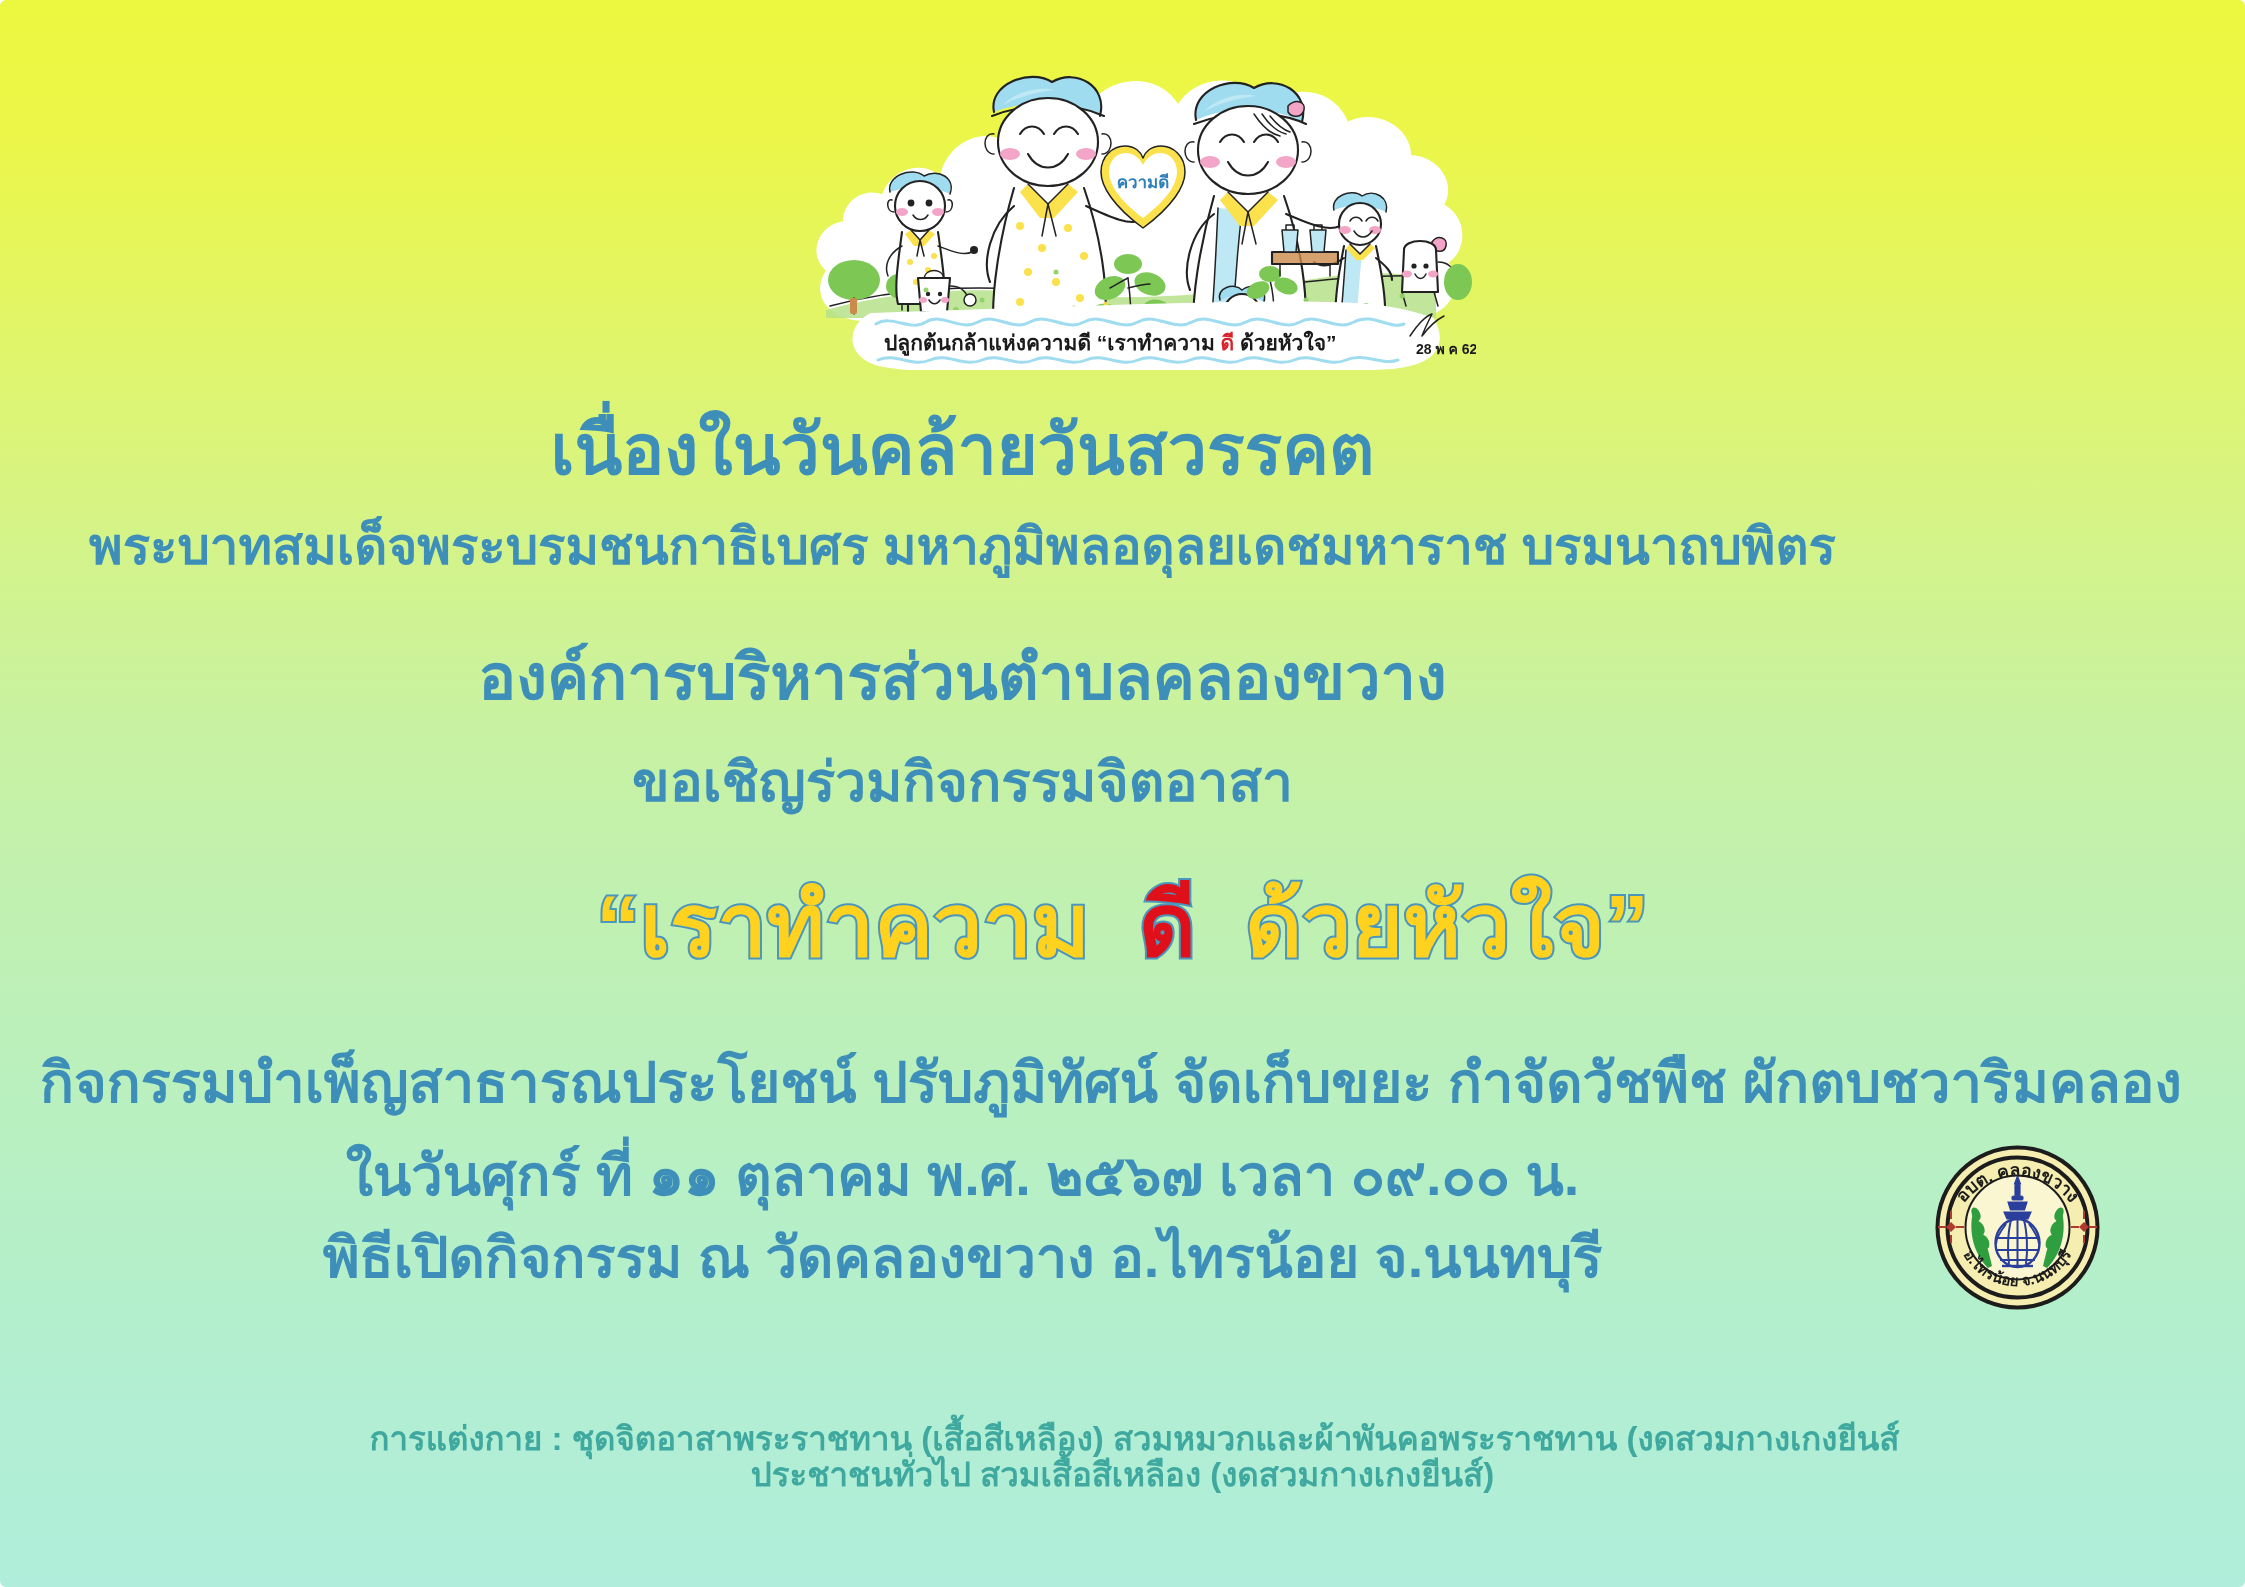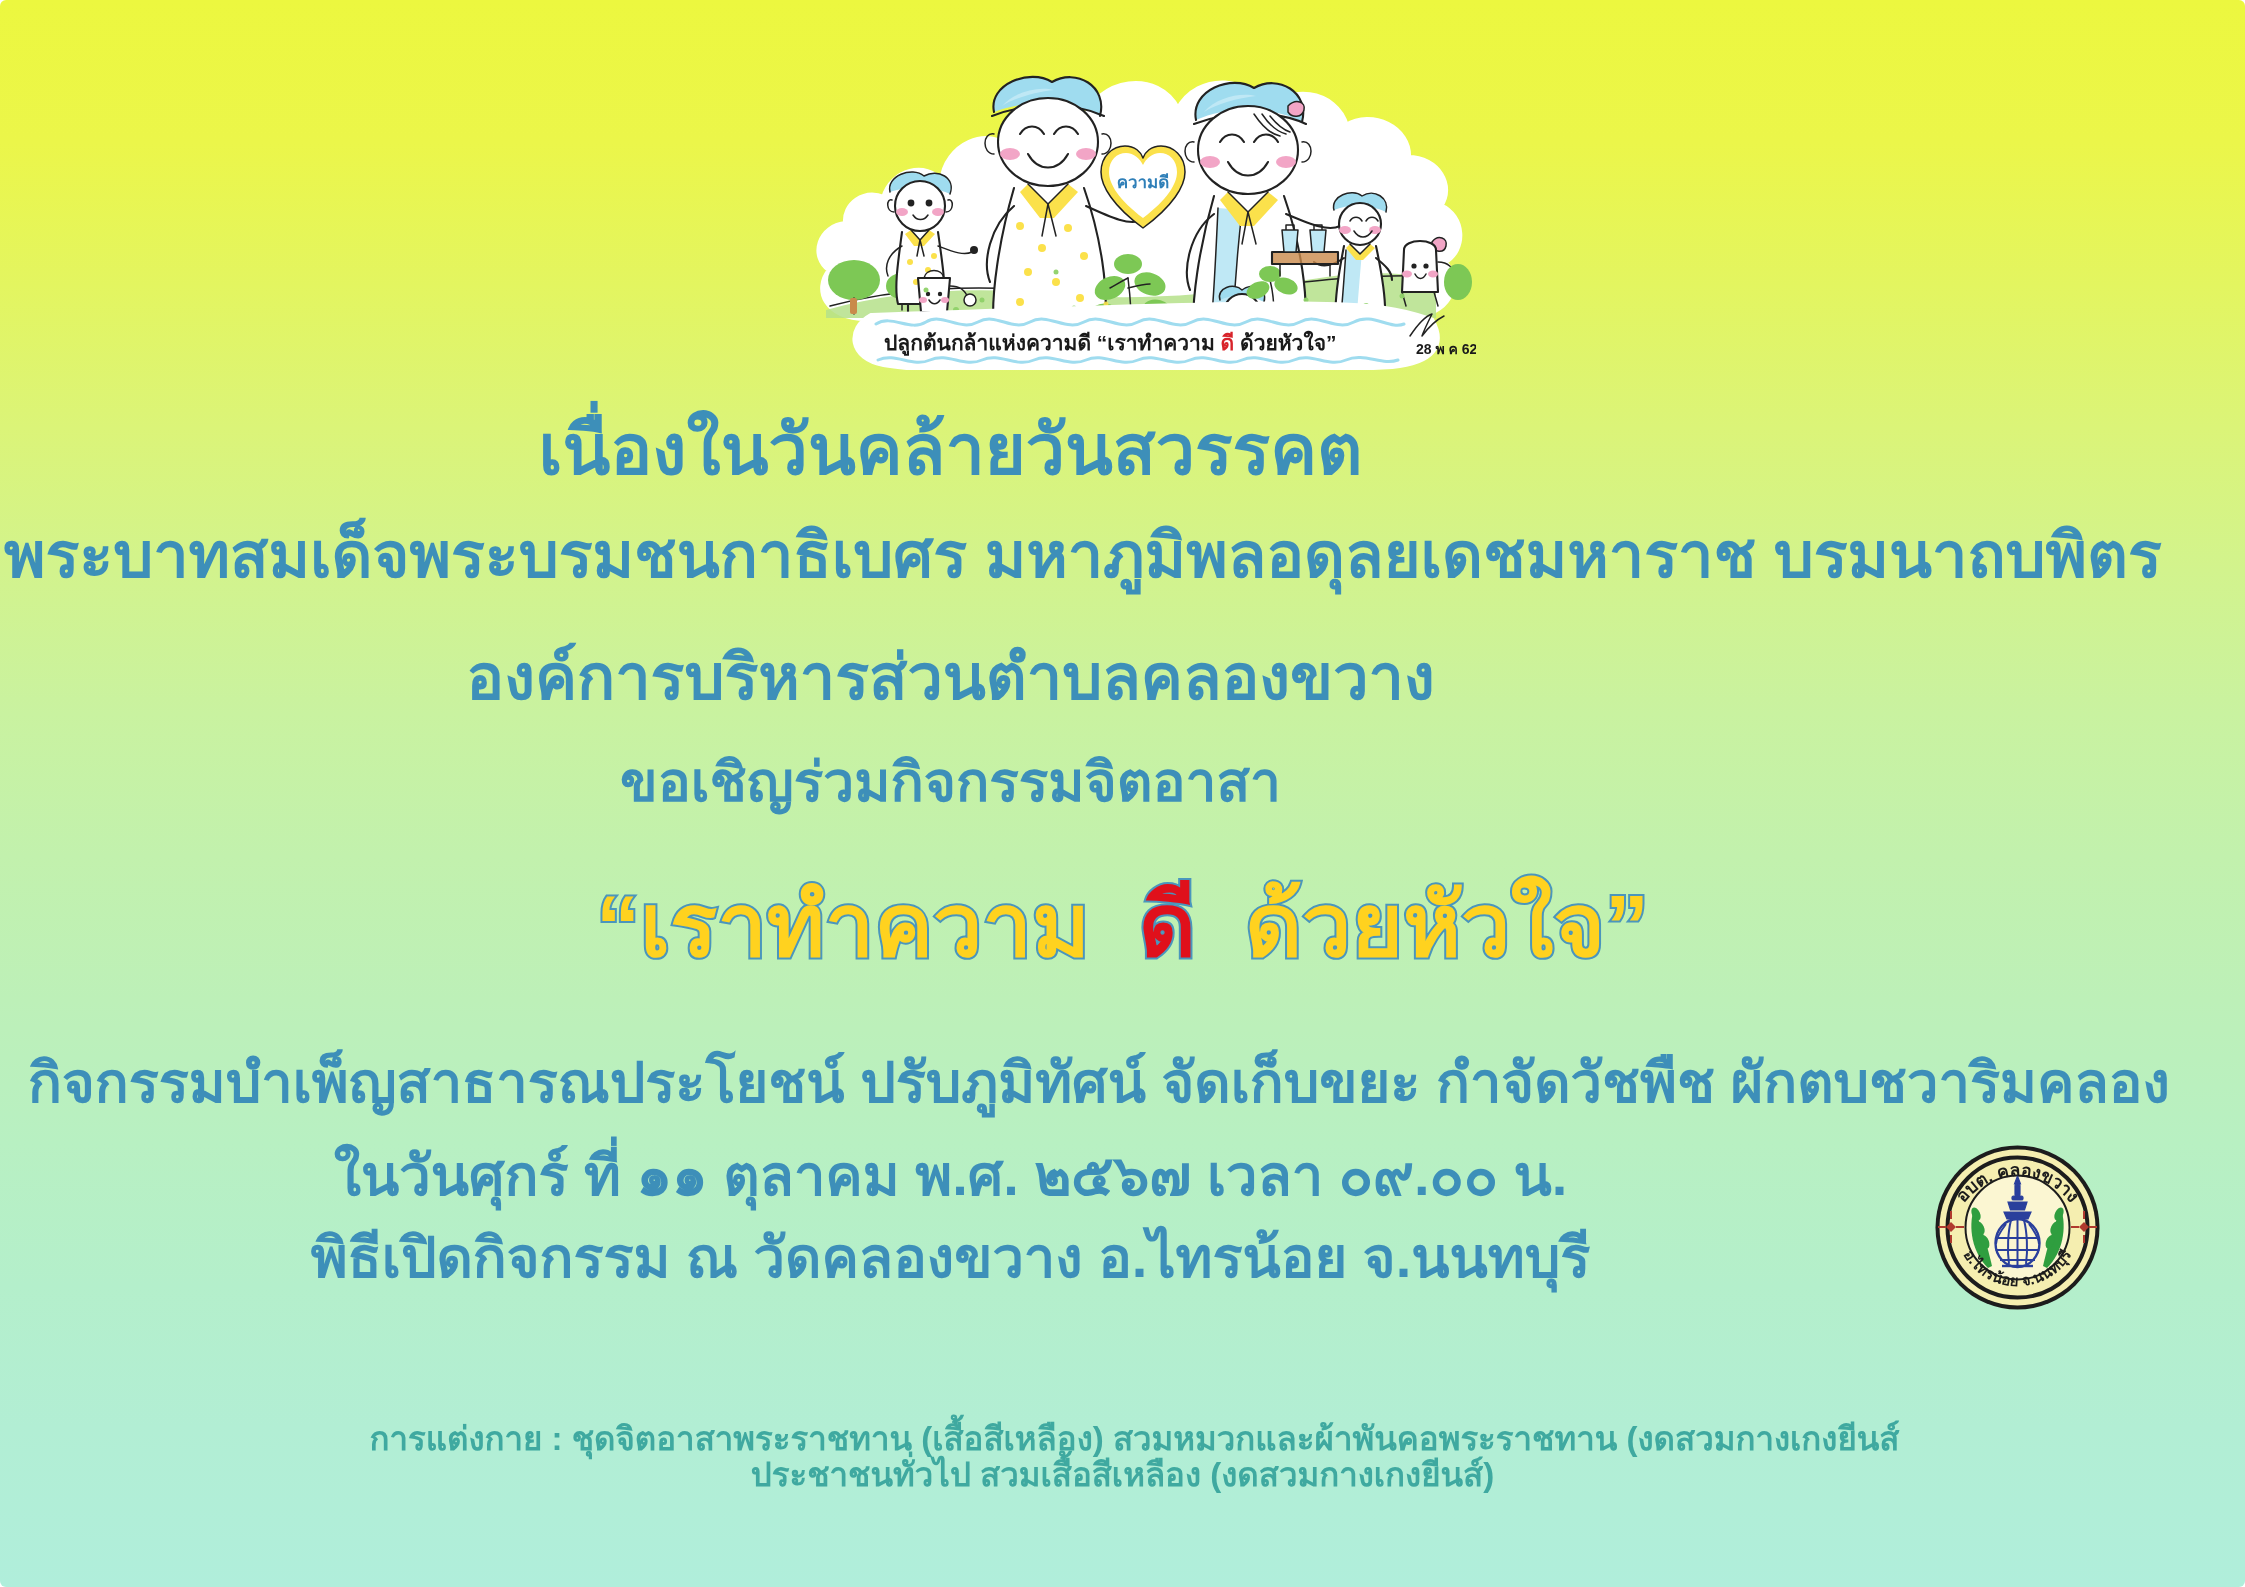--- a/index.html
+++ b/index.html
@@ -28,26 +28,26 @@
   }
 
   
   #illo{
     position:absolute;left:806px;top:18px;width:670px;height:352px;
   }
   #illo svg{display:block;width:100%;height:100%;}
 
   
   .line{
-    position:absolute;left:4px;width:1893px;text-align:center;
+    position:absolute;left:16px;width:1893px;text-align:center;
     color:#3d8fb9;font-weight:bold;white-space:nowrap;
     font-family:"Liberation Sans","DejaVu Sans",sans-serif;
   }
   #h1{top:394px;font-size:70px;letter-spacing:0px;}
-  #h2{top:505px;font-size:63px;}
+  #h2{top:505px;font-size:51px;}
   #h3{top:627px;font-size:63px;}
   #h4{top:738px;font-size:55px;}
 
   
   #slogan{
     position:absolute;left:0;top:855px;width:2245px;text-align:center;
     white-space:nowrap;font-weight:bold;font-size:88px;
     font-family:"Liberation Sans","DejaVu Sans",sans-serif;
     color:#ffd21f;
     -webkit-text-stroke:4px #4a96bd;

